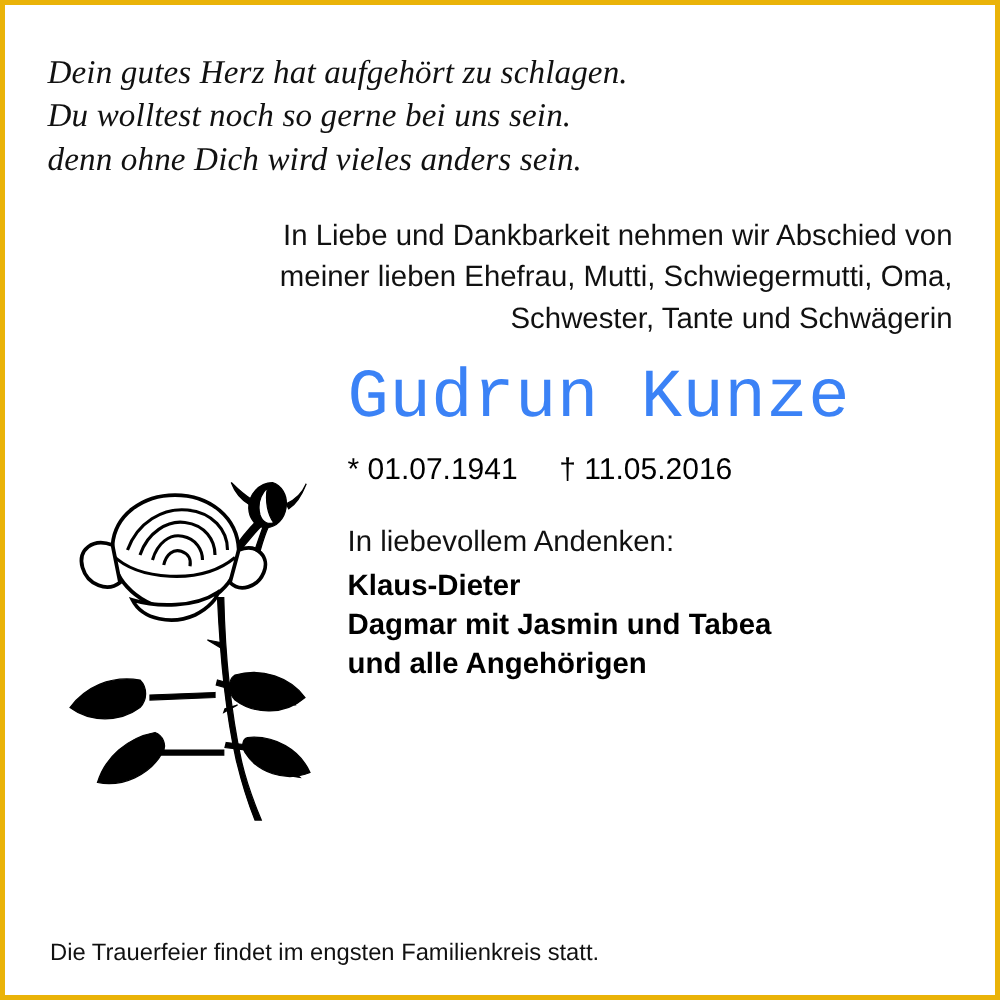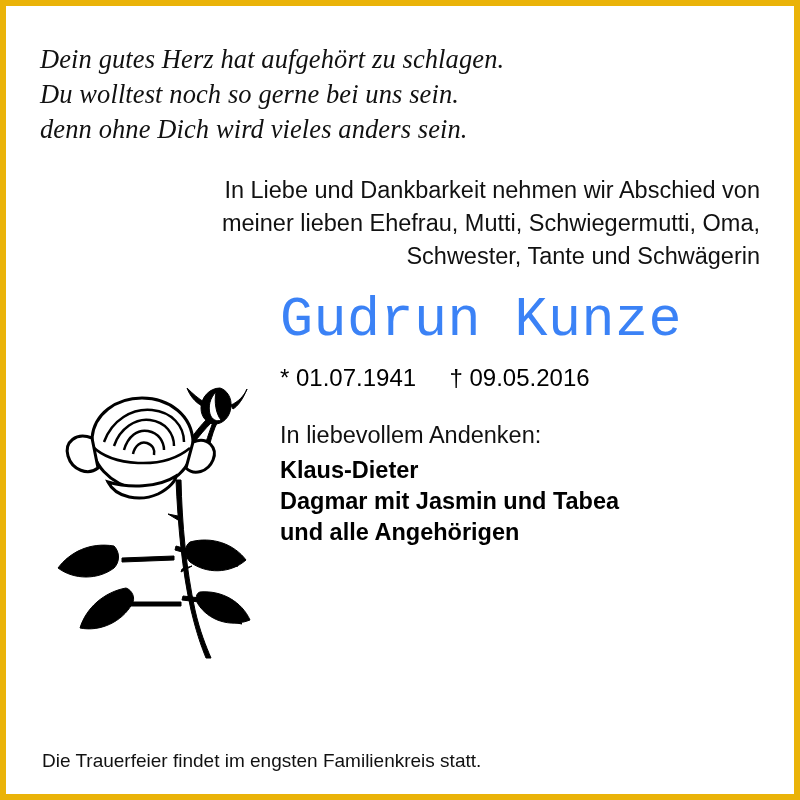--- a/index.html
+++ b/index.html
@@ -12,21 +12,21 @@
     height: 800px;
     overflow: hidden;
     font-family: "Liberation Sans", sans-serif;
   }
   .obituary {
     position: relative;
     box-sizing: border-box;
     width: 800px;
     height: 800px;
     background: #ffffff;
-    border: 6px solid #eab308;
+    border: 4px solid #eab308;
     padding: 36px 34px 18px 34px;
   }
   .poem {
     font-family: "Liberation Serif", serif;
     font-style: italic;
     font-size: 26.5px;
     line-height: 1.33;
     color: #111111;
     letter-spacing: 0.1px;
   }
@@ -172,21 +172,21 @@
           <path d="M131 292 L80 292 L80 296 L131 296 Z"></path>
 
           <path d="M128 210 L118 204 L128 206 Z"></path>
           <path d="M131 262 L142 256 L132 259 Z"></path>
         </g>
       </svg>
     </div>
 
     <div class="person-block">
       <div class="name">Gudrun Kunze</div>
-      <div class="dates">* 01.07.1941     † 09.05.2016</div>
+      <div class="dates">* 01.07.1941     † 11.05.2016</div>
 
       <div class="memory-label">In liebevollem Andenken:</div>
       <div class="mourners">
         <div>Klaus-Dieter</div>
         <div>Dagmar mit Jasmin und Tabea</div>
         <div>und alle Angehörigen</div>
       </div>
     </div>
   </div>
 

